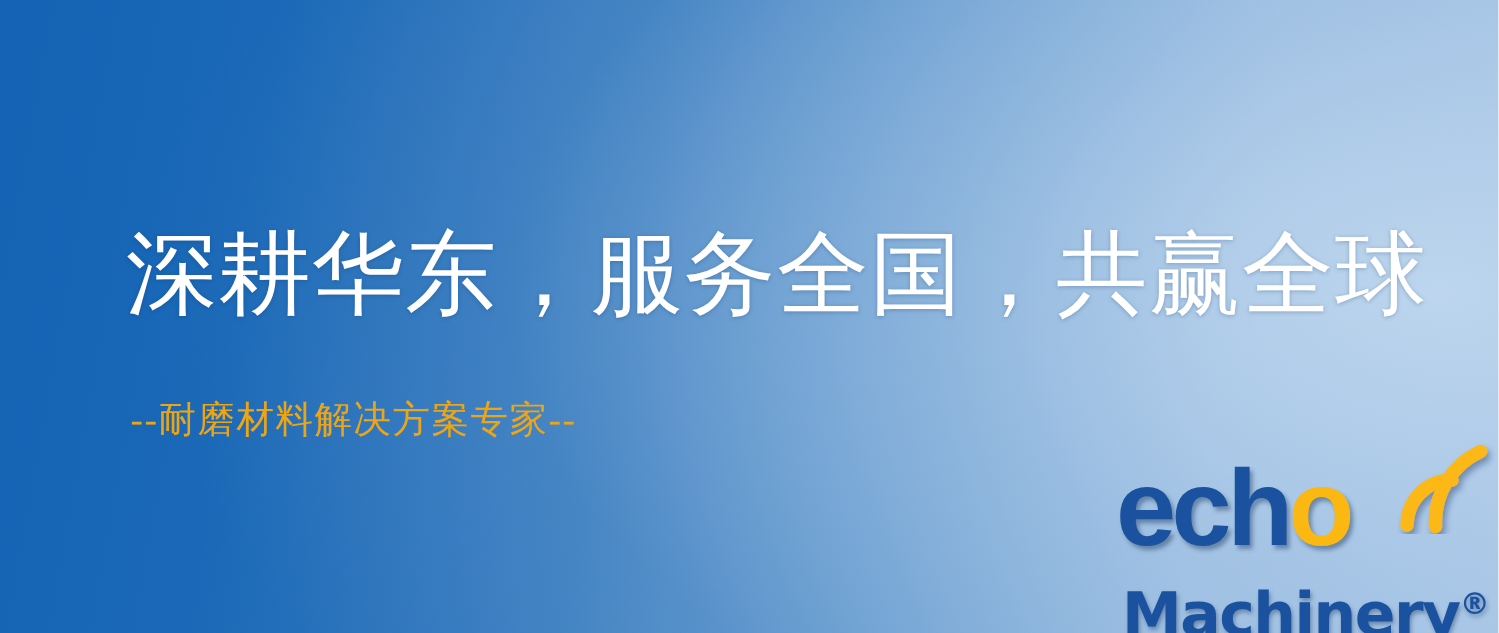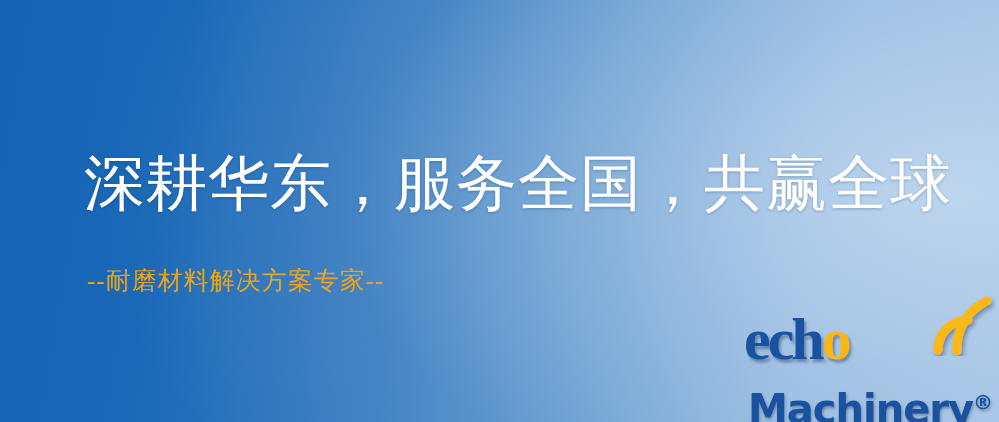--- a/index.html
+++ b/index.html
@@ -48,23 +48,23 @@
     position: absolute;
     left: 744px;
     top: 296px;
     width: 255px;
     height: 126px;
   }
   .logo-wordmark {
     position: absolute;
     left: 0;
     top: 0;
-    font-family: Liberation Serif, serif;
+    font-family: Liberation Sans, sans-serif;
     font-weight: bold;
-    font-size: 60px;
+    font-size: 72px;
     line-height: 86px;
     letter-spacing: -3px;
     color: #1a52a0;
     text-shadow: 2px 3px 3px rgba(20,45,85,0.42);
   }
   .logo-wordmark .gold-o {
     color: #fbb812;
     text-shadow: 2px 3px 3px rgba(20,45,85,0.42);
   }
   .logo-sub {

